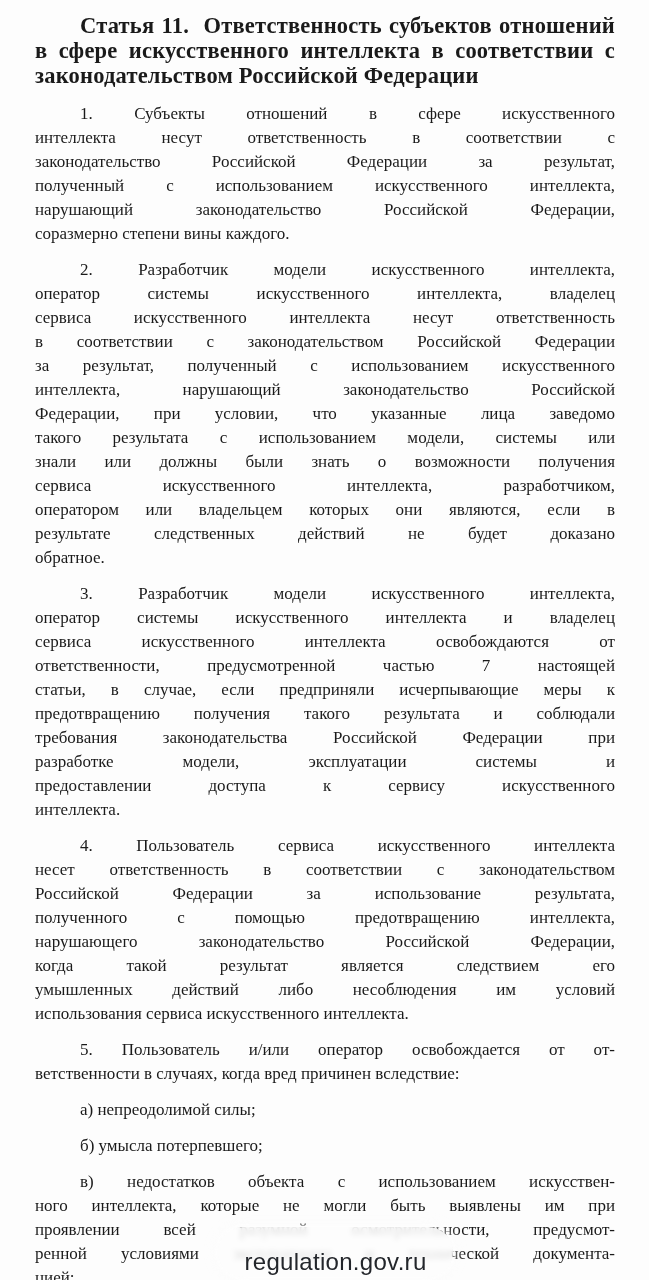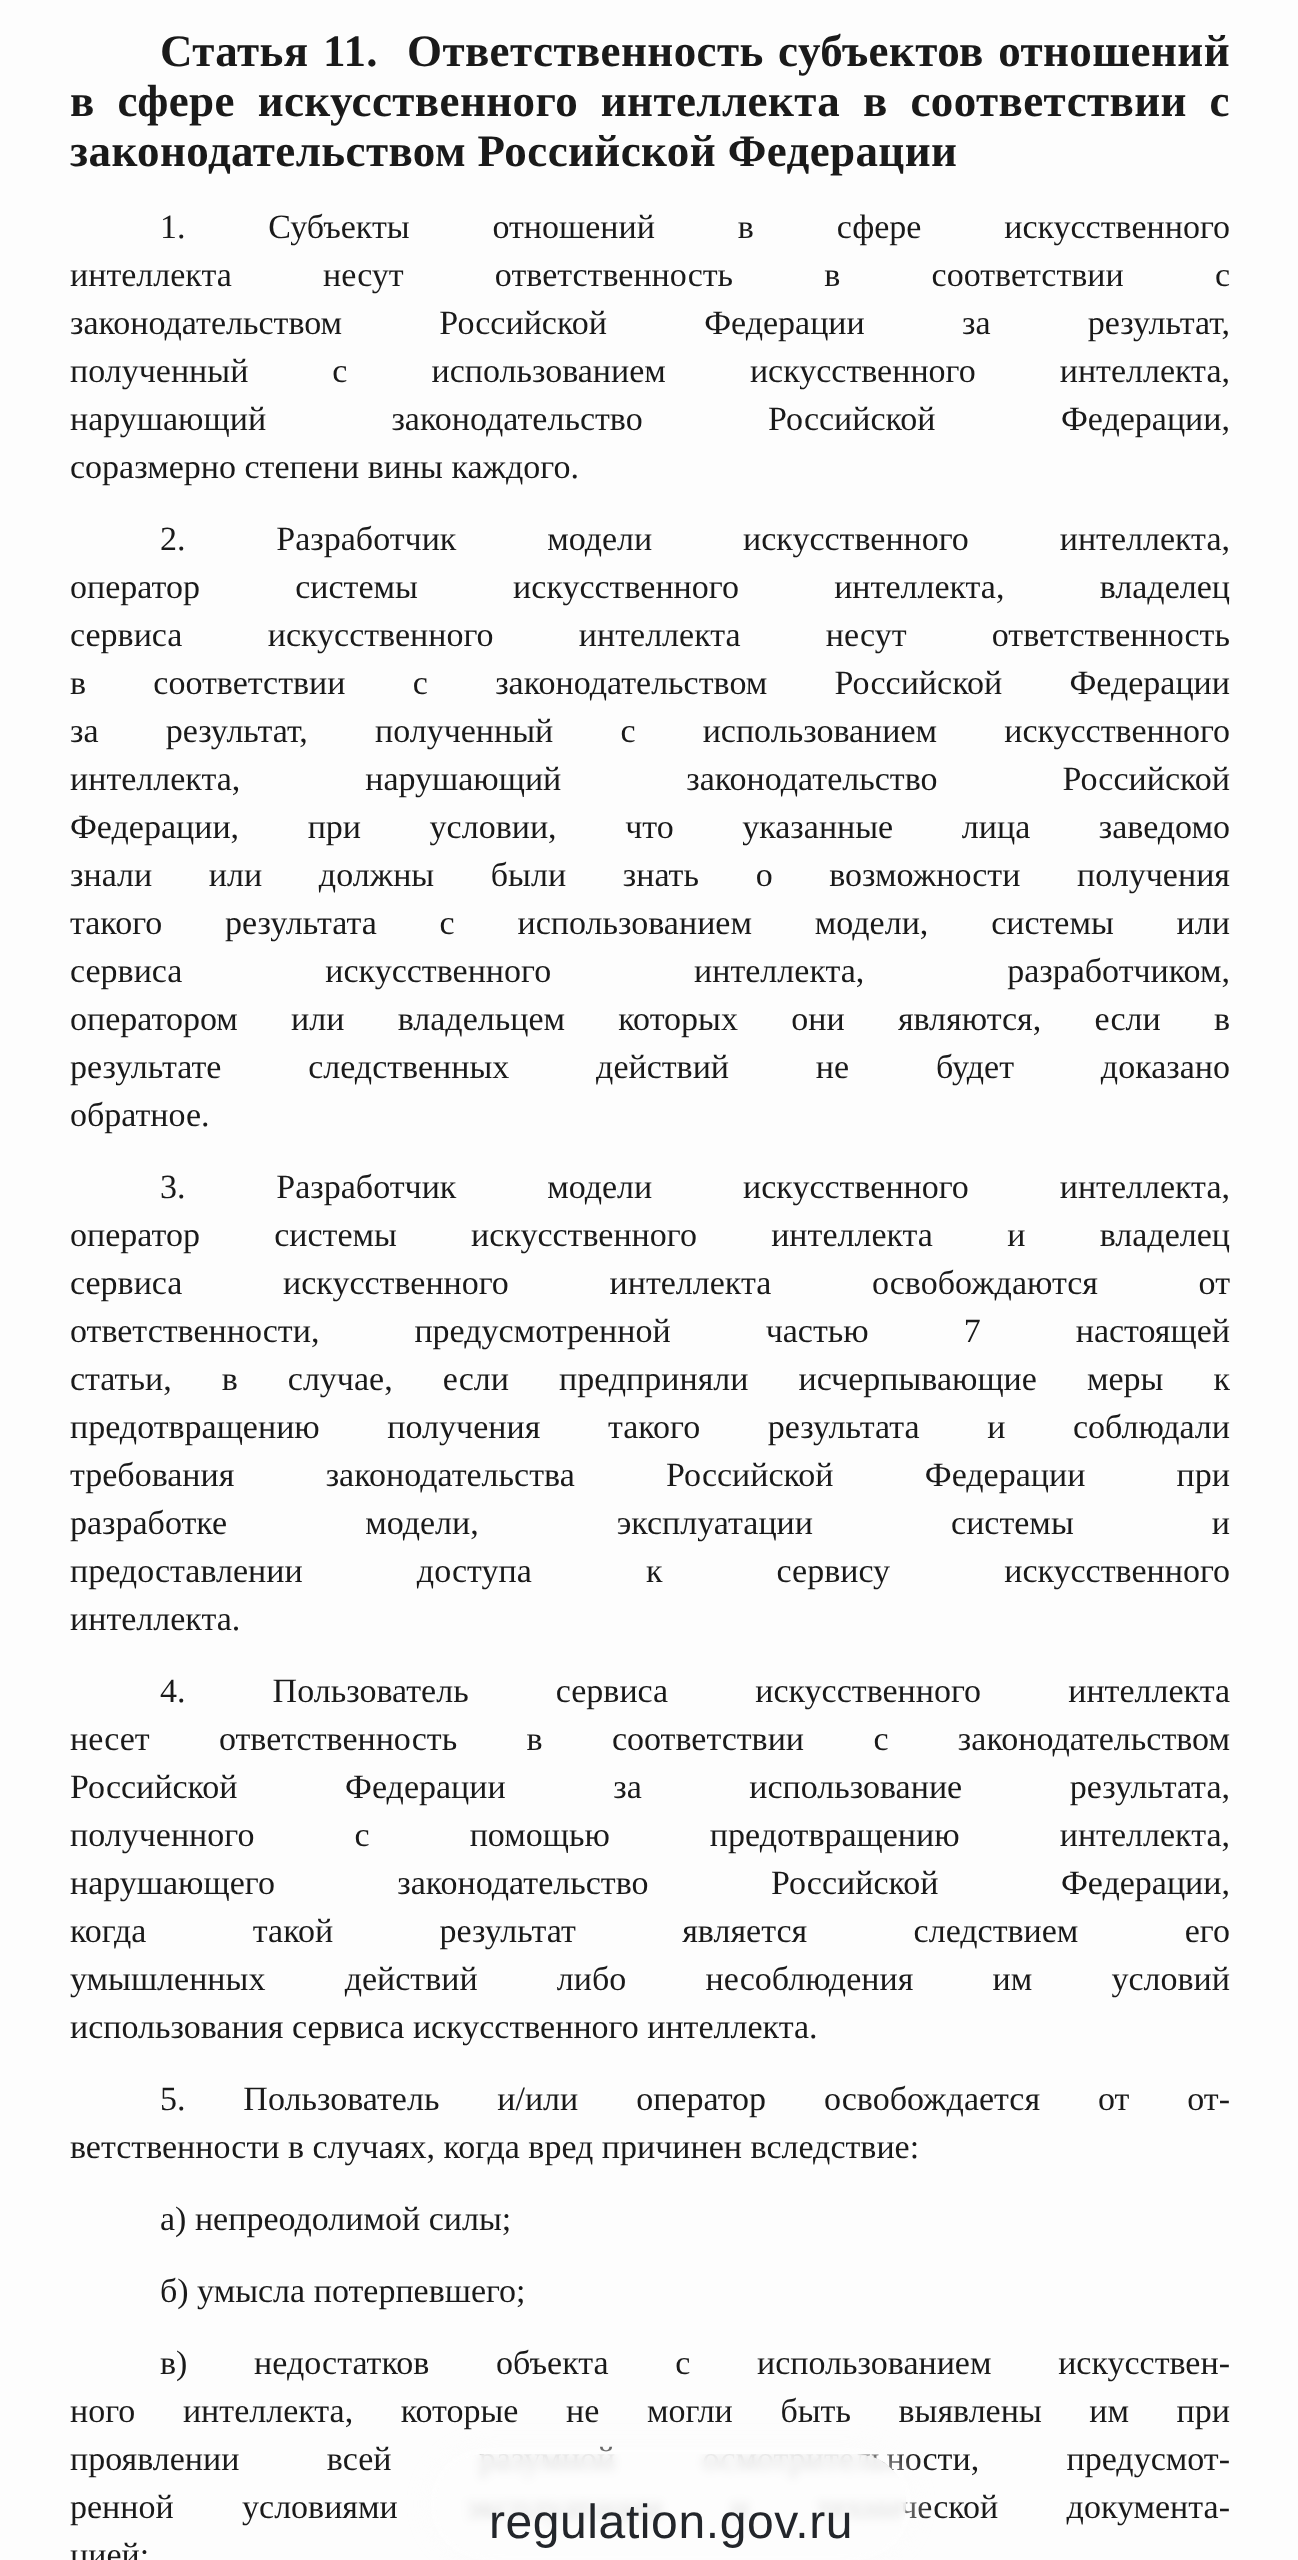--- a/index.html
+++ b/index.html
@@ -61,35 +61,35 @@
 <div class="page">
   <div>
       <div class="block title">
         <div class="line first">Статья 11.&nbsp; Ответственность субъектов отношений</div>
         <div class="line">в сфере искусственного интеллекта в соответствии с</div>
         <div class="line last">законодательством Российской Федерации</div>
       </div>
       <div class="block para">
         <div class="line first">1. Субъекты отношений в сфере искусственного</div>
         <div class="line">интеллекта несут ответственность в соответствии с</div>
-        <div class="line">законодательством Российской Федерации за результат,</div>
+        <div class="line">законодательство Российской Федерации за результат,</div>
         <div class="line">полученный с использованием искусственного интеллекта,</div>
         <div class="line">нарушающий законодательство Российской Федерации,</div>
         <div class="line last">соразмерно степени вины каждого.</div>
       </div>
       <div class="block para">
         <div class="line first">2. Разработчик модели искусственного интеллекта,</div>
         <div class="line">оператор системы искусственного интеллекта, владелец</div>
         <div class="line">сервиса искусственного интеллекта несут ответственность</div>
         <div class="line">в соответствии с законодательством Российской Федерации</div>
         <div class="line">за результат, полученный с использованием искусственного</div>
         <div class="line">интеллекта, нарушающий законодательство Российской</div>
         <div class="line">Федерации, при условии, что указанные лица заведомо</div>
+        <div class="line">такого результата с использованием модели, системы или</div>
         <div class="line">знали или должны были знать о возможности получения</div>
-        <div class="line">такого результата с использованием модели, системы или</div>
         <div class="line">сервиса искусственного интеллекта, разработчиком,</div>
         <div class="line">оператором или владельцем которых они являются, если в</div>
         <div class="line">результате следственных действий не будет доказано</div>
         <div class="line last">обратное.</div>
       </div>
       <div class="block para">
         <div class="line first">3. Разработчик модели искусственного интеллекта,</div>
         <div class="line">оператор системы искусственного интеллекта и владелец</div>
         <div class="line">сервиса искусственного интеллекта освобождаются от</div>
         <div class="line">ответственности, предусмотренной частью 7 настоящей</div>

